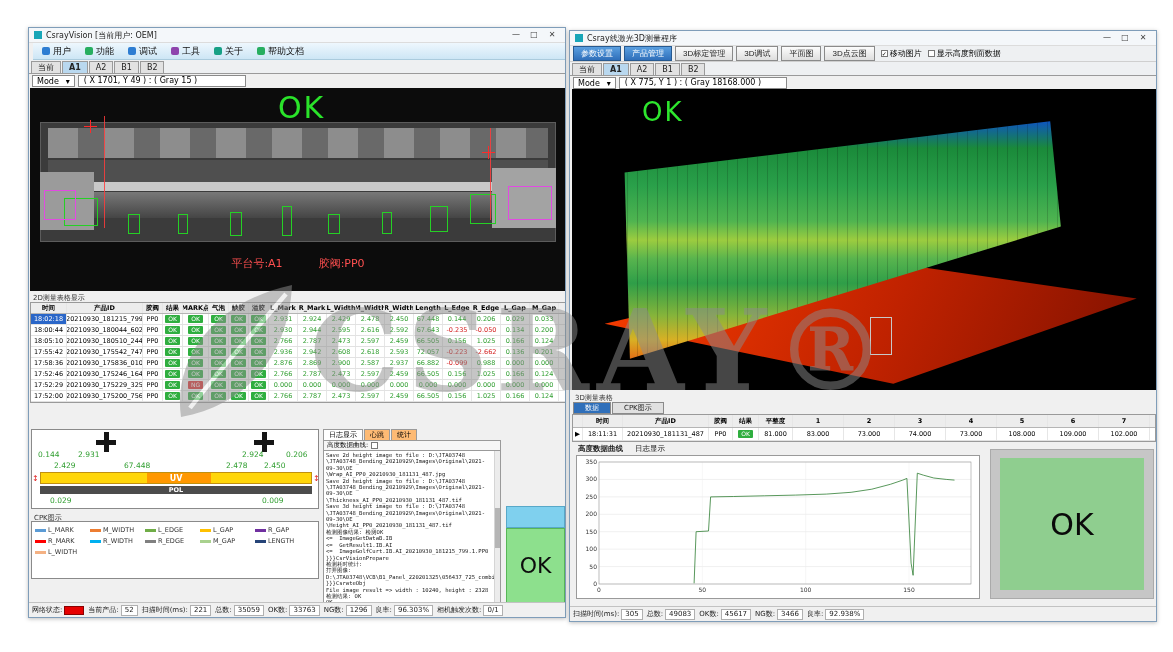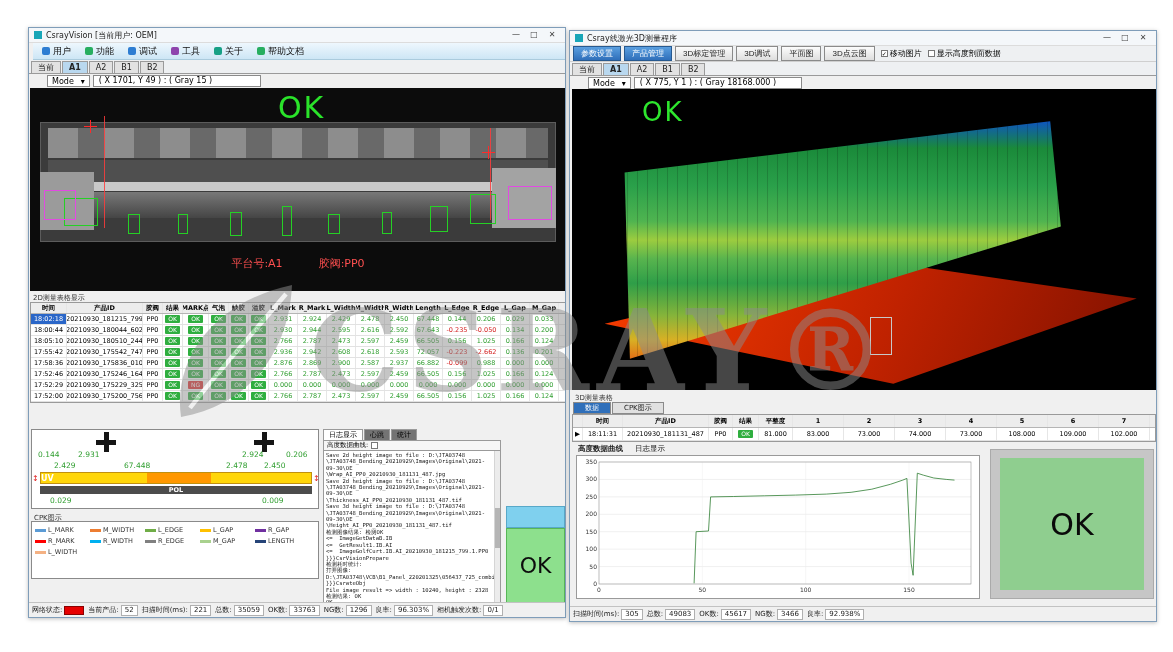--- a/index.html
+++ b/index.html
@@ -14,21 +14,21 @@
 .win-controls{margin-left:auto;display:flex;gap:2px}
 .win-btn{width:16px;text-align:center;font-size:8px;line-height:14px;color:#444}
 .menubar{position:absolute;left:4px;top:15px;right:0;height:17px;background:linear-gradient(#eef7fd,#cde6f5);border-bottom:1px solid #aacbdd;display:flex;align-items:center;padding:0 2px}
 .menu-item{display:flex;align-items:center;gap:3px;font-size:9px;color:#111;padding:0 7px;height:15px}
 .menu-icon{width:8px;height:8px;border-radius:2px;flex:none}
 .tabbar{position:absolute;left:0;right:0;height:14px;display:flex;align-items:flex-end;gap:1px;padding:0 2px;background:#eef0f2;border-bottom:1px solid #9a9a9a}
 #left-tabs{top:32px}
 #right-tabs{top:31px}
 .tab{font-size:8px;line-height:11px;padding:0 6px;border:1px solid #9a9a9a;border-bottom:none;background:#e2e2e2;color:#222}
 .tab.active{background:#b9d8ef;font-weight:bold}
-.modebar{position:absolute;left:15px;right:0;height:14px;display:flex;align-items:center;gap:3px;padding:0 3px}
+.modebar{position:absolute;left:0;right:0;height:14px;display:flex;align-items:center;gap:3px;padding:0 3px}
 #left-modebar{top:46px}
 #right-modebar{top:45px}
 .mode-select{display:flex;align-items:center;gap:7px;font-size:8px;background:#fff;border:1px solid #8a8a8a;padding:0 4px;height:12px}
 .coord-box{font-size:8px;background:#fff;border:1px solid #8a8a8a;padding:0 5px;height:12px;line-height:10px;min-width:168px}
 
 #xray{position:absolute;left:1px;top:60px;width:536px;height:203px;background:#0c0c0c;overflow:hidden}
 .xr{position:absolute}
 .roi{position:absolute;border:1px solid #25d025}
 .roi.mag{border-color:#e24ae2}
 .redline{position:absolute;width:1px;background:rgba(255,60,60,.85)}
@@ -53,31 +53,31 @@
 #left-table .c0{width:36px}#left-table .c1{width:76px}#left-table .c2{width:20px}#left-table .c3{width:20px}#left-table .c4{width:26px}#left-table .c5{width:20px}#left-table .c6{width:20px}#left-table .c7{width:20px}
 #left-table .c8,#left-table .c9,#left-table .c10,#left-table .c11,#left-table .c12,#left-table .c13,#left-table .c14,#left-table .c15,#left-table .c16,#left-table .c17{width:29px}
 #right-table .c0{width:10px}#right-table .c1{width:40px}#right-table .c2{width:86px}#right-table .c3{width:24px}#right-table .c4{width:26px}#right-table .c5{width:34px}
 #right-table .c6,#right-table .c7,#right-table .c8,#right-table .c9,#right-table .c10,#right-table .c11,#right-table .c12{width:51px}
 
 #diagram{position:absolute;left:2px;top:401px;width:288px;height:80px;background:#fff;border:1px solid #8a8a8a}
 .dg{position:absolute}
 .dg-cross{width:20px;height:20px;background:linear-gradient(#151515,#151515) 50% 0/5px 100% no-repeat,linear-gradient(#151515,#151515) 0 50%/100% 5px no-repeat}
 .val{position:absolute;font-size:7.5px;color:#2f9e2f}
 .rarr{position:absolute;color:#e02020;font-size:8px}
-#dg-bar{left:8px;top:42px;width:272px;height:12px;border:1px solid #c09010;background:linear-gradient(90deg,#ffd60a 0,#ffd60a 106px,#ff9800 106px,#ff9800 170px,#ffd60a 170px,#ffd60a 272px);text-align:left;font-size:8px;line-height:11px;color:#fff;font-weight:bold}
+#dg-bar{left:8px;top:42px;width:272px;height:12px;border:1px solid #c09010;background:linear-gradient(90deg,#ffd60a 0,#ffd60a 106px,#ff9800 106px,#ff9800 170px,#ffd60a 170px,#ffd60a 272px);text-align:center;font-size:8px;line-height:11px;color:#fff;font-weight:bold}
 #dg-pol{left:8px;top:56px;width:272px;height:8px;background:#4c4c4c;text-align:center;font-size:6.5px;line-height:8px;color:#fff;font-weight:bold}
 
 #cpk-title{position:absolute;left:5px;top:485px;font-size:7px;color:#333}
 #cpk-box{position:absolute;left:2px;top:493px;width:288px;height:58px;background:#fff;border:1px solid #8a8a8a;display:flex;flex-wrap:wrap;align-content:flex-start;gap:3px 5px;padding:4px 3px}
 .cpk-item{display:flex;align-items:center;gap:2px;font-size:6.5px;color:#333;width:50px}
 .cpk-swatch{width:11px;height:3px;flex:none}
 
 #log-panel{position:absolute;left:294px;top:401px;width:178px;height:174px}
 #log-tabs{display:flex;gap:1px;height:11px}
-.log-tab{font-size:7px;line-height:10px;padding:0 5px;border:1px solid #9a9a9a;border-bottom:none;background:#737373}
+.log-tab{font-size:7px;line-height:10px;padding:0 5px;border:1px solid #9a9a9a;border-bottom:none;background:#fdba74}
 .log-tab.active{background:#fff}
 #log-runtime{height:10px;display:flex;align-items:center;gap:3px;background:#f6f6f6;border:1px solid #9a9a9a;border-bottom:none;font-size:6.5px;padding:0 3px}
 .checkbox{width:7px;height:7px;border:1px solid #777;background:#fff;font-size:6px;line-height:6px;text-align:center;flex:none;display:inline-block}
 #log-pre{position:absolute;left:0;top:21px;right:0;bottom:0;background:#fff;border:1px solid #9a9a9a;font-family:"DejaVu Sans Mono","Liberation Mono",monospace;font-size:5.5px;line-height:6.4px;color:#1a1a1a;white-space:pre-wrap;overflow:hidden;padding:1px 8px 1px 2px}
 #log-scroll{position:absolute;right:1px;top:22px;width:6px;bottom:1px;background:#ececec;border-left:1px solid #d5d5d5}
 #log-thumb{position:absolute;left:0;right:0;top:38%;height:26%;background:#b5b5b5}
 
 #left-bluebar{position:absolute;left:477px;top:478px;width:59px;height:22px;background:#7fd0ee;border:1px solid #58a8c8}
 #left-okbox{position:absolute;left:477px;top:500px;width:59px;height:75px;background:#8de08d;border:1px solid #57b657;display:flex;align-items:center;justify-content:center;font-size:22px;color:#0c0c0c}
 

